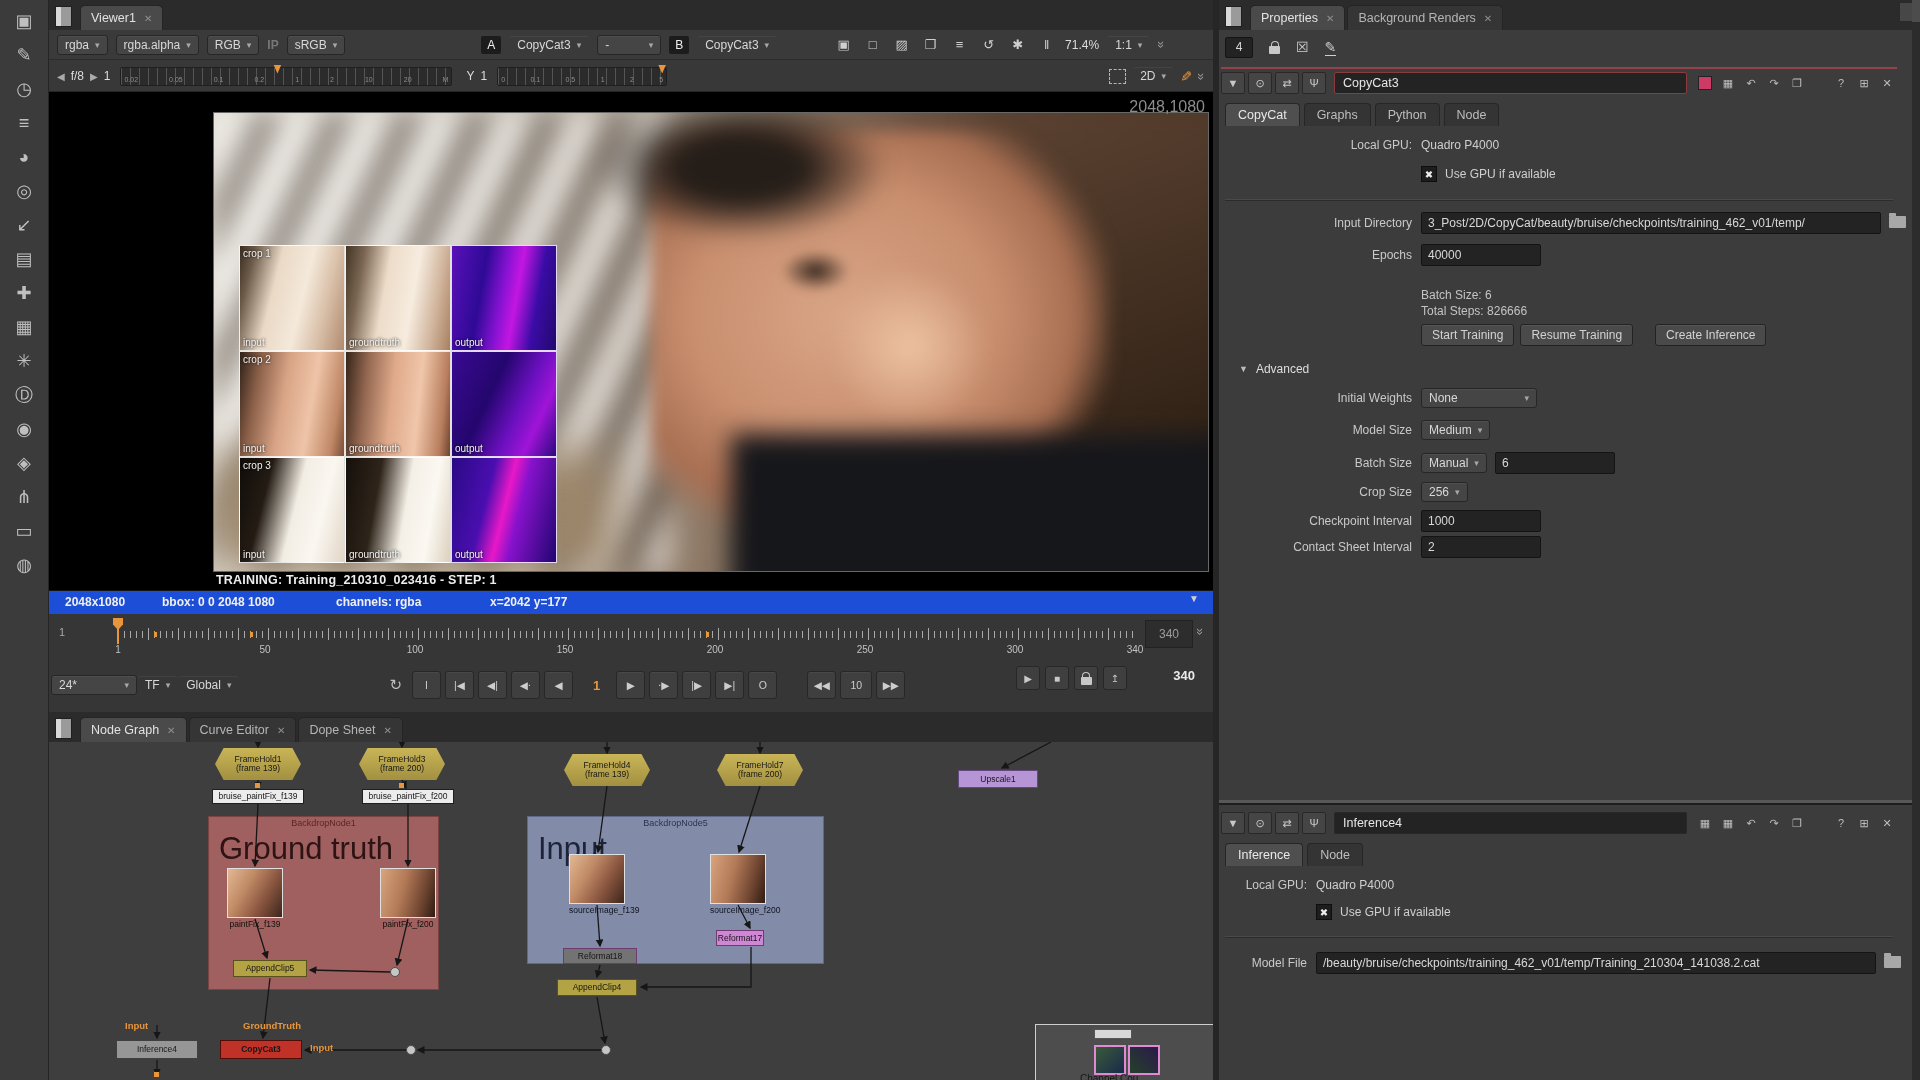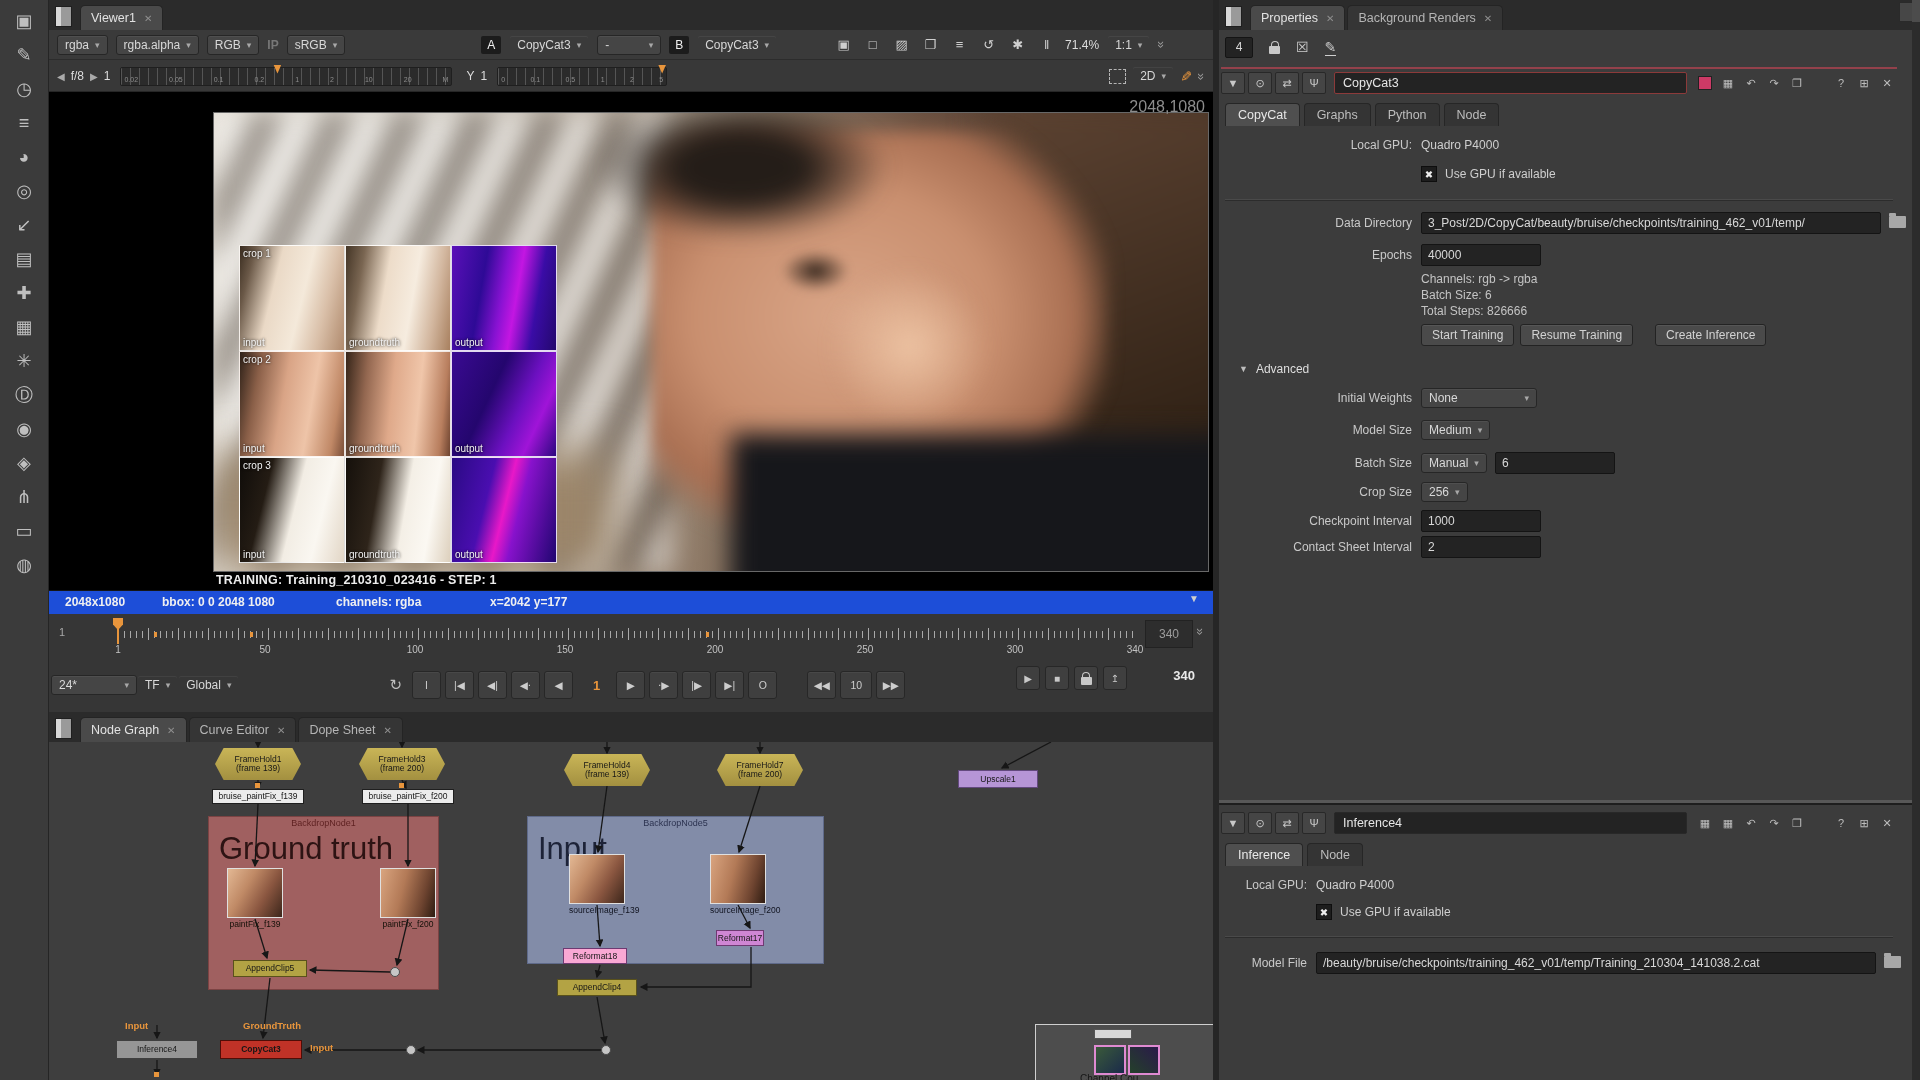--- a/index.html
+++ b/index.html
@@ -672,21 +672,21 @@
       <div class="stamplabel" style="color:#10131f;">sourceImage_f139</div>
       </div>
     <div class="stampwrap" style="left:661px;top:112px;">
       <div class="stamp sk2"></div>
       <div class="stamplabel" style="color:#10131f;">sourceImage_f200</div>
       </div>
 
     <div class="ngnode" style="left:184px;top:218px;width:74px;height:17px;background:#b3a344;border-color:#59511b;">
       <span>AppendClip5</span>
       </div>
-    <div class="ngnode" style="left:514px;top:206px;width:64px;height:16px;background:#f9a8d4;border-color:#6e3a72;">
+    <div class="ngnode" style="left:514px;top:206px;width:74px;height:16px;background:#737373;border-color:#6e3a72;">
       <span>Reformat18</span>
       </div>
     <div class="ngnode" style="left:667px;top:188px;width:48px;height:16px;background:#cf86d4;border-color:#6e3a72;">
       <span>Reformat17</span>
       </div>
     <div class="ngnode" style="left:508px;top:237px;width:80px;height:17px;background:#b3a344;border-color:#59511b;">
       <span>AppendClip4</span>
       </div>
     <div class="ngnode" style="left:909px;top:28px;width:80px;height:18px;background:#b695d6;border-color:#63497e;">
       <span>Upscale1</span>
@@ -762,32 +762,28 @@
       <span style="color:#cfcfcf;">Quadro P4000</span>
     </div>
     <div class="prow" style="top:166px;">
       <span class="plabel"></span>
       <span class="xcb">✖</span>
       <span style="color:#cfcfcf;">Use GPU if available</span>
     </div>
     <div class="hr" style="top:199px;"></div>
 
     <div class="prow" style="top:212px;">
-      <span class="plabel">Data Directory</span>
+      <span class="plabel">Input Directory</span>
       <span class="nin" style="width:460px;height:22px;overflow:hidden;white-space:nowrap;">3_Post/2D/CopyCat/beauty/bruise/checkpoints/training_462_v01/temp/</span>
       <span style="margin-left:8px;"><span class="folder"></span></span>
     </div>
     <div class="prow" style="top:244px;">
       <span class="plabel">Epochs</span>
       <span class="nin" style="width:120px;height:22px;">40000</span>
     </div>
-    <div class="prow" style="top:272px;">
-      <span class="plabel"></span>
-      <span class="pinfo">Channels: rgb -&gt; rgba</span>
-      </div>
     <div class="prow" style="top:288px;">
       <span class="plabel"></span>
       <span class="pinfo">Batch Size: 6</span>
       </div>
     <div class="prow" style="top:304px;">
       <span class="plabel"></span>
       <span class="pinfo">Total Steps: 826666</span>
       </div>
     <div class="prow" style="top:324px;">
       <span class="plabel"></span>

